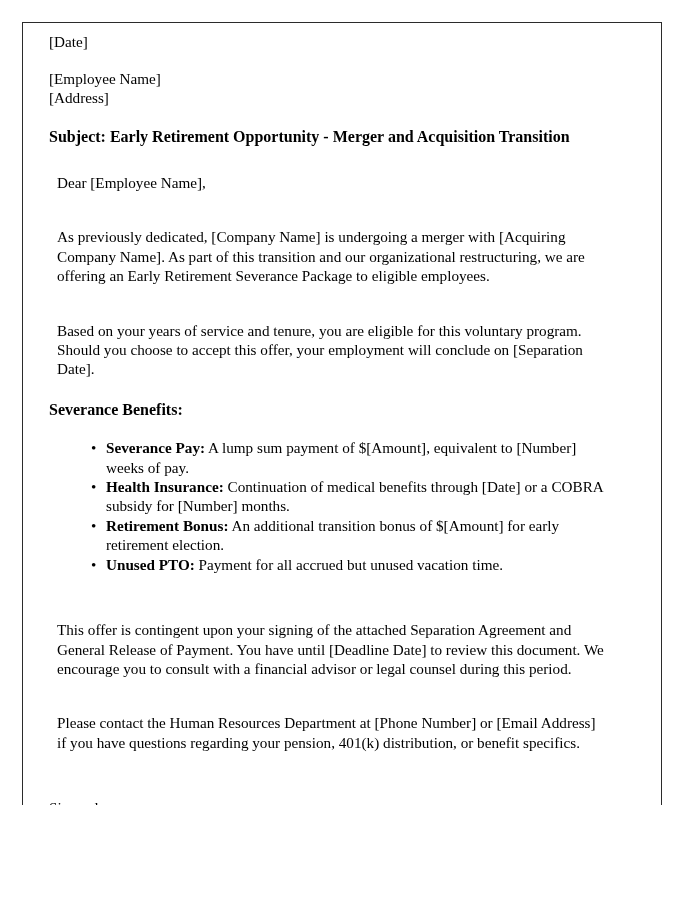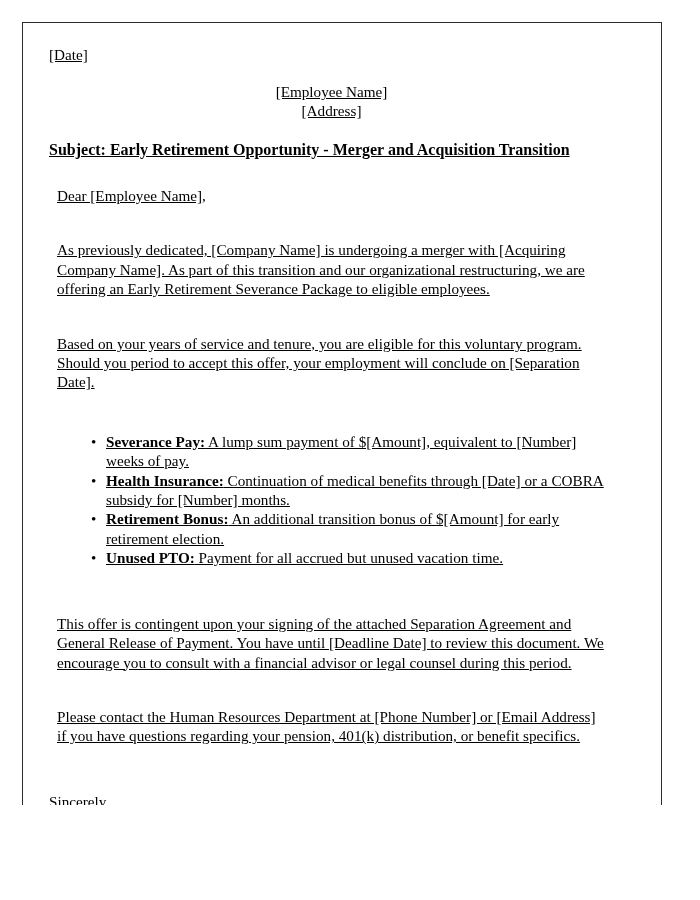--- a/index.html
+++ b/index.html
@@ -24,38 +24,36 @@
     box-sizing: border-box;
     border: 1px solid #2b2b2b;
     border-bottom: none;
     background: #ffffff;
     overflow: hidden;
   }
 
   .page-inner {
     position: absolute;
     left: 26px;
-    top: 22px;
+    top: 9px;
     width: 565px;
-    text-decoration: underline;
   }
 
   .doc-line {
     font-size: 15.2px;
     line-height: 19.4px;
     text-align: left;
   }
 
   .block-gap-lg { height: 19px; }
   .block-gap-md { height: 13px; }
 
   .addr-line {
     font-size: 15.2px;
     line-height: 18.6px;
-    text-align: center;
   }
 
   .heading {
     font-size: 16px;
     line-height: 19.4px;
     font-weight: bold;
   }
 
   p.para {
     margin: 8px;
@@ -108,24 +106,25 @@
     <div class="block-gap-lg"></div>
 
     <p class="para">Dear [Employee Name],</p>
 
     <div class="block-gap-lg"></div>
 
     <p class="para">As previously dedicated, [Company Name] is undergoing a merger with [Acquiring Company Name]. As part of this transition and our organizational restructuring, we are offering an Early Retirement Severance Package to eligible employees.</p>
 
     <div class="block-gap-lg"></div>
 
-    <p class="para">Based on your years of service and tenure, you are eligible for this voluntary program. Should you period to accept this offer, your employment will conclude on [Separation Date].</p>
+    <p class="para">Based on your years of service and tenure, you are eligible for this voluntary program. Should you choose to accept this offer, your employment will conclude on [Separation Date].</p>
 
     <div class="block-gap-md"></div>
 
+    <div class="heading">Severance Benefits:</div>
 
     <div class="block-gap-md"></div>
 
     <ul class="benefits">
       <li><span class="lbl">Severance Pay:</span><span> A lump sum payment of $[Amount], equivalent to [Number] weeks of pay.</span></li>
       <li><span class="lbl">Health Insurance:</span><span> Continuation of medical benefits through [Date] or a COBRA subsidy for [Number] months.</span></li>
       <li><span class="lbl">Retirement Bonus:</span><span> An additional transition bonus of $[Amount] for early retirement election.</span></li>
       <li><span class="lbl">Unused PTO:</span><span> Payment for all accrued but unused vacation time.</span></li>
     </ul>
 

